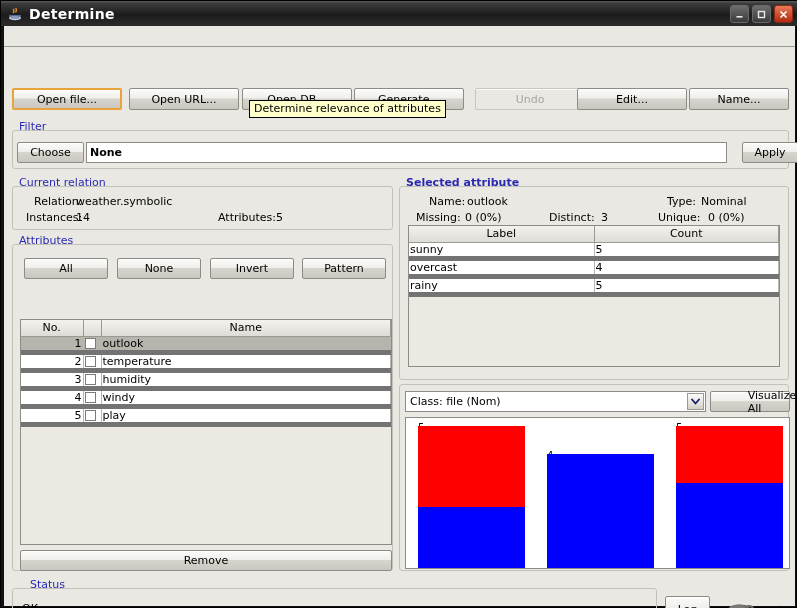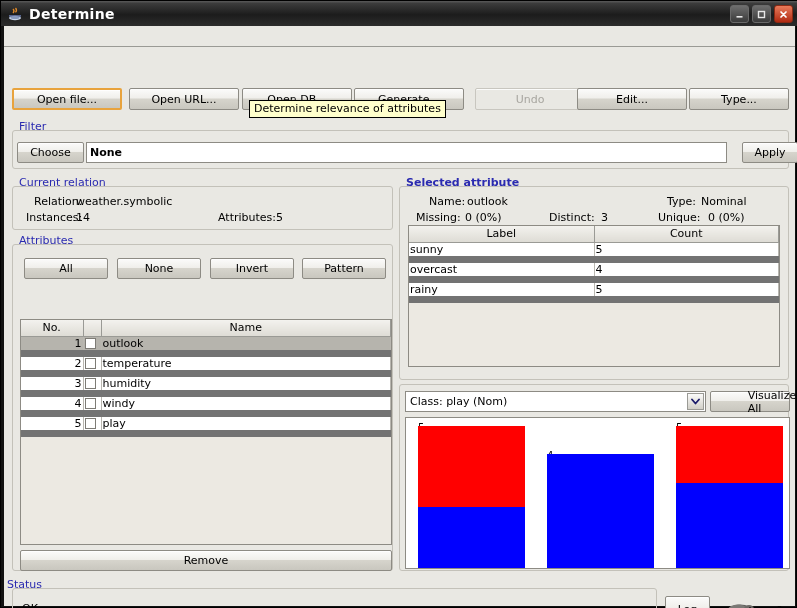--- a/index.html
+++ b/index.html
@@ -155,21 +155,21 @@
     border-right: 1px solid #9a9a95;
     border-bottom: 1px solid #9a9a95;
     font-weight: normal;
     text-align: center;
     padding: 1px 4px;
     height: 16px;
     box-sizing: border-box;
     margin-top: 24px;
   }
   .tbl td {
-    border-bottom: 7px solid #737373;
+    border-bottom: 5px solid #737373;
     border-right: 1px solid #b9b7b0;
     padding: 0px 1px;
     height: 16px;
     box-sizing: border-box;
     overflow: hidden;
     white-space: nowrap;
   }
   .tbl tr.selected td { background: #b6b4ad; }
   .numcell { text-align: right; padding-right: 3px; }
   .chk {
@@ -279,21 +279,21 @@
       <div class="btn" style="left:350px; top:41px; width:110px; height:22px; position:absolute;">
         <span>Generate...</span>
       </div>
       <div class="btn disabled" style="left:462px; top:41px; width:110px; height:22px; position:absolute; background:#e9e8e3; border-color:#c8c6bf;margin-left:9px;">
         <span>Undo</span>
       </div>
       <div class="btn" style="left:573px; top:41px; width:110px; height:22px; position:absolute;">
         <span>Edit...</span>
       </div>
       <div class="btn" style="left:685px; top:41px; width:100px; height:22px; position:absolute;">
-        <span>Type...</span>
+        <span>Name...</span>
       </div>
 
       <div class="tooltip" style="left:245px; top:53px;">
         <span>Determine relevance of attributes</span>
       </div>
 
       <div class="grouplabel" style="left:13px; top:73px;">Filter</div>
       <div class="groupbox" style="left:8px; top:83px; width:777px; height:39px;"></div>
       <div class="btn" style="left:13px; top:95px; width:67px; height:21px; position:absolute;">
         <span>Choose</span>
@@ -422,21 +422,21 @@
             <tr>
               <td class="attr-stub" colspan="2" style="height:58px; border:none;"></td>
             </tr>
           </tbody>
         </table>
       </div>
 
       <div class="groupbox" style="left:395px; top:337px; width:390px; height:187px;"></div>
 
       <div class="combo" style="left:401px; top:344px; width:301px; height:21px;">
-        <span>Class: play (Nom)</span>
+        <span>Class: file (Nom)</span>
         <span class="combo-arrow">
           <svg width="9" height="7" viewBox="0 0 9 7">
               <path d="M1 1.5 L4.5 5.5 L8 1.5" stroke="#1a1a6a" stroke-width="1.8" fill="none" stroke-linecap="round" stroke-linejoin="round"></path>
             </svg>
         </span>
       </div>
       <div class="btn" style="left:706px; top:344px; width:80px; height:21px; position:absolute;padding-left:44px;">
         <span>Visualize All</span>
       </div>
 
@@ -457,21 +457,21 @@
 
         <div>
           <span class="barlabel" style="left:270px; top:4px;">5</span>
           <div class="bar" style="left:270px; width:107px; height:142px; background:#0000ff;"></div>
           <div class="bar" style="left:270px; width:107px; height:142px; bottom:0;">
             <div style="position:absolute; left:0; top:0; width:107px; height:40%; background:#ff0000;"></div>
           </div>
         </div>
       </div>
 
-      <div class="grouplabel" style="left:1px; top:531px;">Status</div>
+      <div class="grouplabel" style="left:24px; top:531px;">Status</div>
       <div class="groupbox" style="left:8px; top:541px; width:645px; height:41px;"></div>
       <div class="infoline" style="left:18px; top:555px;">OK</div>
 
       <div class="btn" style="left:661px; top:549px; width:45px; height:26px; position:absolute;">
         <span>Log</span>
       </div>
       <span class="statusbar-icon" style="left:714px; top:551px;">
         <svg width="44" height="24" viewBox="0 0 44 24">
           <ellipse cx="22" cy="14" rx="13" ry="7.5" fill="#5a5a58"></ellipse>
           <ellipse cx="20" cy="12" rx="10" ry="5.5" fill="#7a7874"></ellipse>

